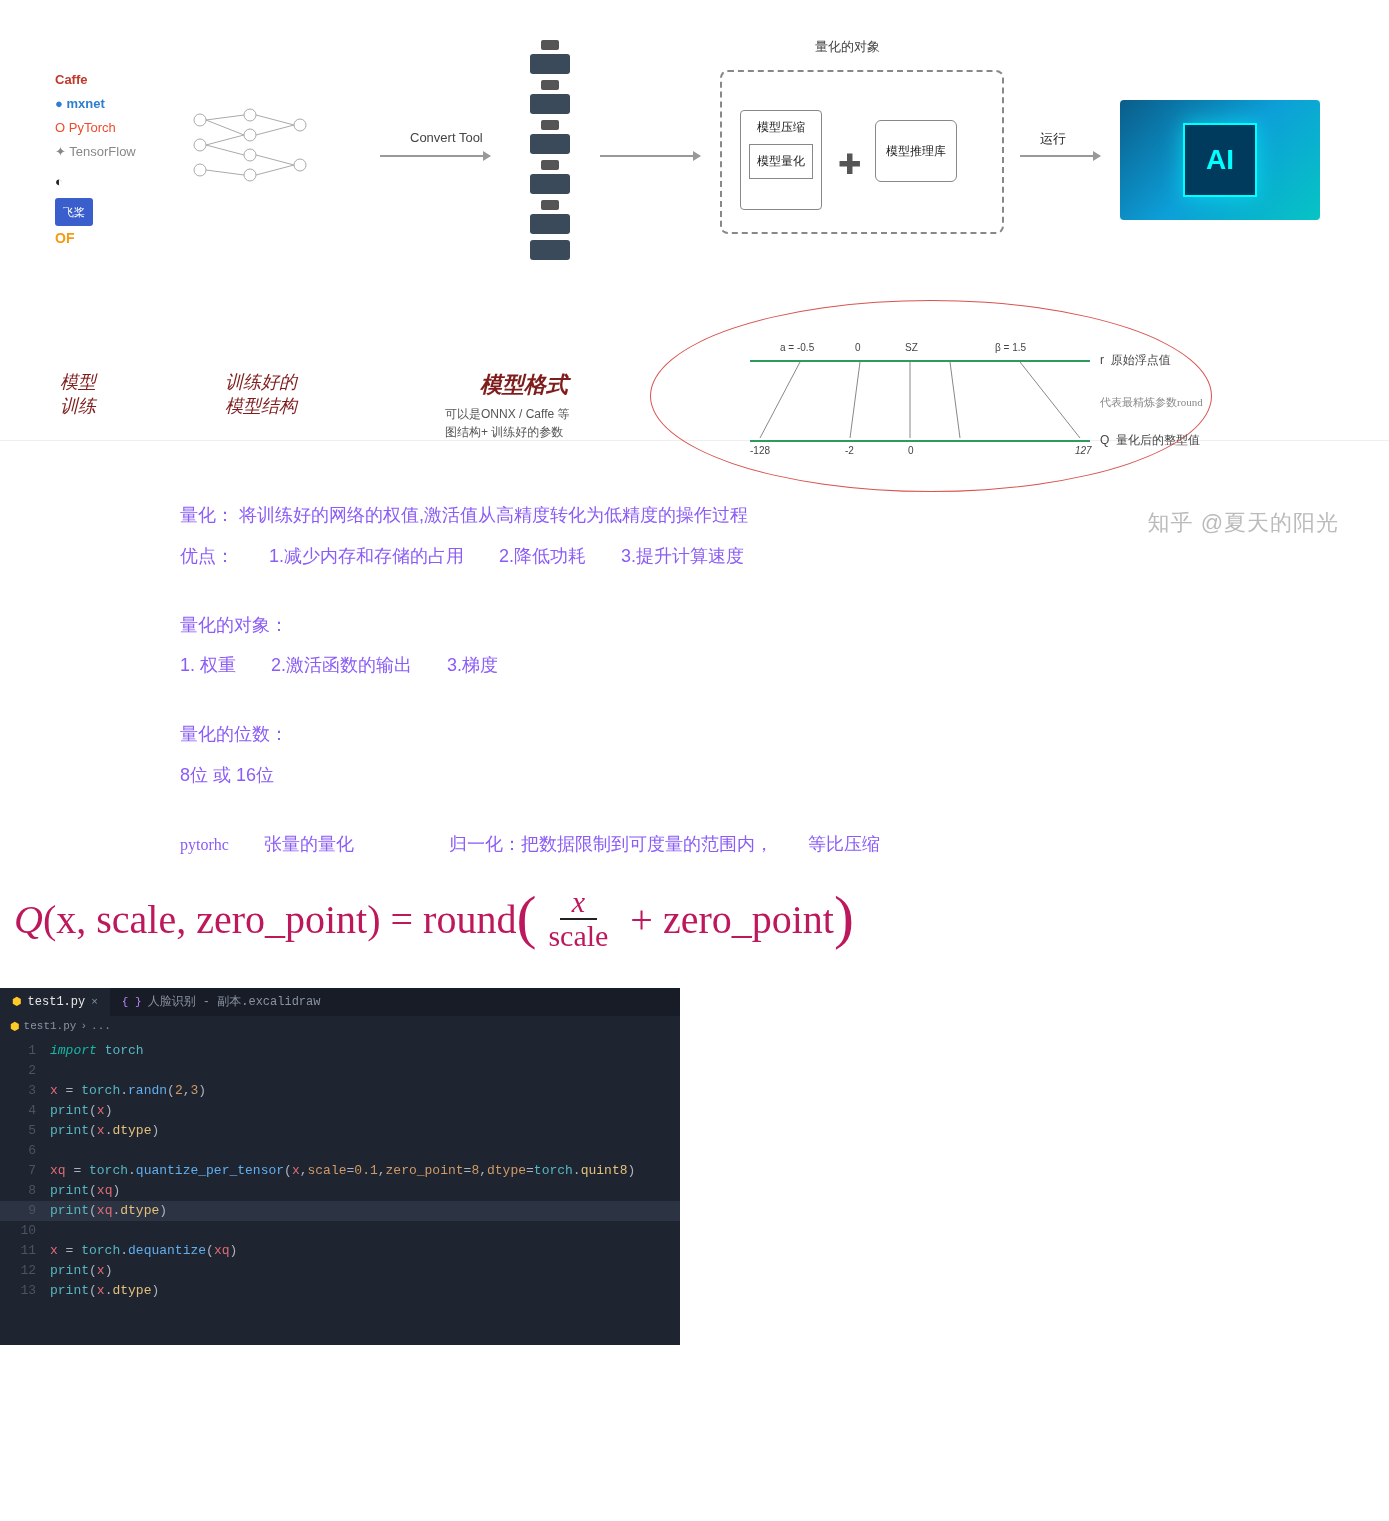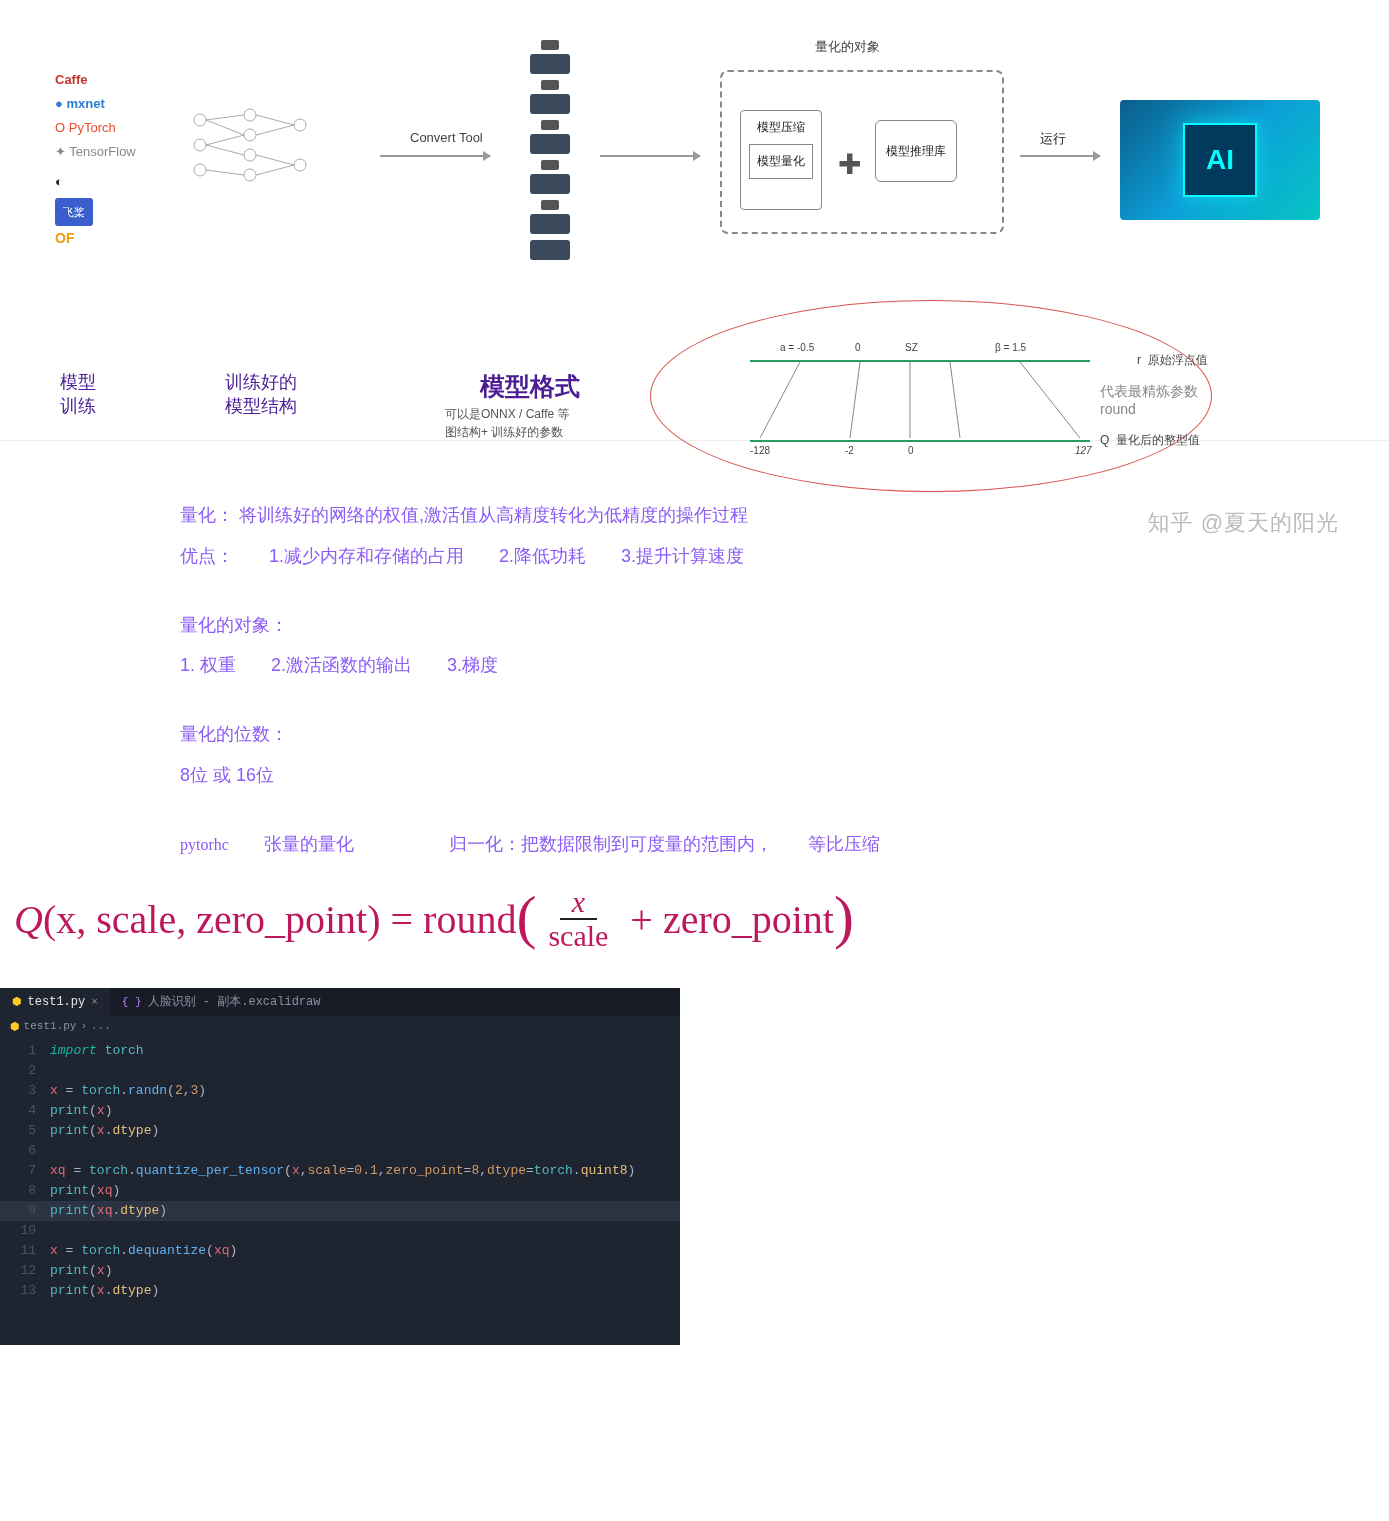--- a/index.html
+++ b/index.html
@@ -171,26 +171,27 @@
     font-weight: bold;
     font-size: 28px;
     display: flex;
     align-items: center;
     justify-content: center;
     box-shadow: 0 0 20px #0ff8;
   }
   .label-group {
     position: absolute;
     font-size: 18px;
-    color: #4c1d95;
+    color: #7f1d1d;
     font-weight: 500;
+    font-style: italic;
   }
   .lbl-train { left: 60px; top: 370px; }
   .lbl-struct { left: 225px; top: 370px; }
-  .lbl-format { left: 480px; top: 370px; font-size: 25px; font-weight: bold;}
+  .lbl-format { left: 480px; top: 370px; font-size: 22px; font-weight: bold;}
   .lbl-format-sub {
     position: absolute;
     left: 445px;
     top: 405px;
     font-size: 12px;
     color: #555;
     line-height: 18px;
   }
   .quant-zone {
     position: absolute;
@@ -428,22 +429,22 @@
           <line x1="210" y1="62" x2="200" y2="138"></line>
           <line x1="260" y1="62" x2="260" y2="138"></line>
           <line x1="300" y1="62" x2="310" y2="138"></line>
           <line x1="370" y1="62" x2="430" y2="138"></line>
       </g>
     </svg>
     <div class="tick-lbl" style="left:130px;top:42px;">a = -0.5</div>
     <div class="tick-lbl" style="left:205px;top:42px;">0</div>
     <div class="tick-lbl" style="left:255px;top:42px;">SZ</div>
     <div class="tick-lbl" style="left:345px;top:42px;">β = 1.5</div>
-    <div class="side-lbl" style="left:450px;top:52px;margin-left:37px;"><span>r</span>&nbsp;&nbsp;<span>原始浮点值</span></div>
-    <div class="tick-lbl" style="left:450px;top:83px;font-size:14px;color:#888;">代表最精炼参数round</div>
+    <div class="side-lbl" style="left:450px;top:52px;"><span>r</span>&nbsp;&nbsp;<span>原始浮点值</span></div>
+    <div class="tick-lbl" style="left:450px;top:95px;font-size:11px;color:#888;font-family:Liberation Serif, serif;">代表最精炼参数round</div>
     <div class="tick-lbl" style="left:100px;top:145px;">-128</div>
     <div class="tick-lbl" style="left:195px;top:145px;">-2</div>
     <div class="tick-lbl" style="left:258px;top:145px;">0</div>
     <div class="tick-lbl" style="left:425px;top:145px;font-style:italic;">127</div>
     <div class="side-lbl" style="left:450px;top:132px;"><span>Q</span>&nbsp;&nbsp;<span>量化后的整型值</span></div>
   </div>
 </div>
 <div class="watermark">知乎 @夏天的阳光</div>
 
 <div class="notes">

